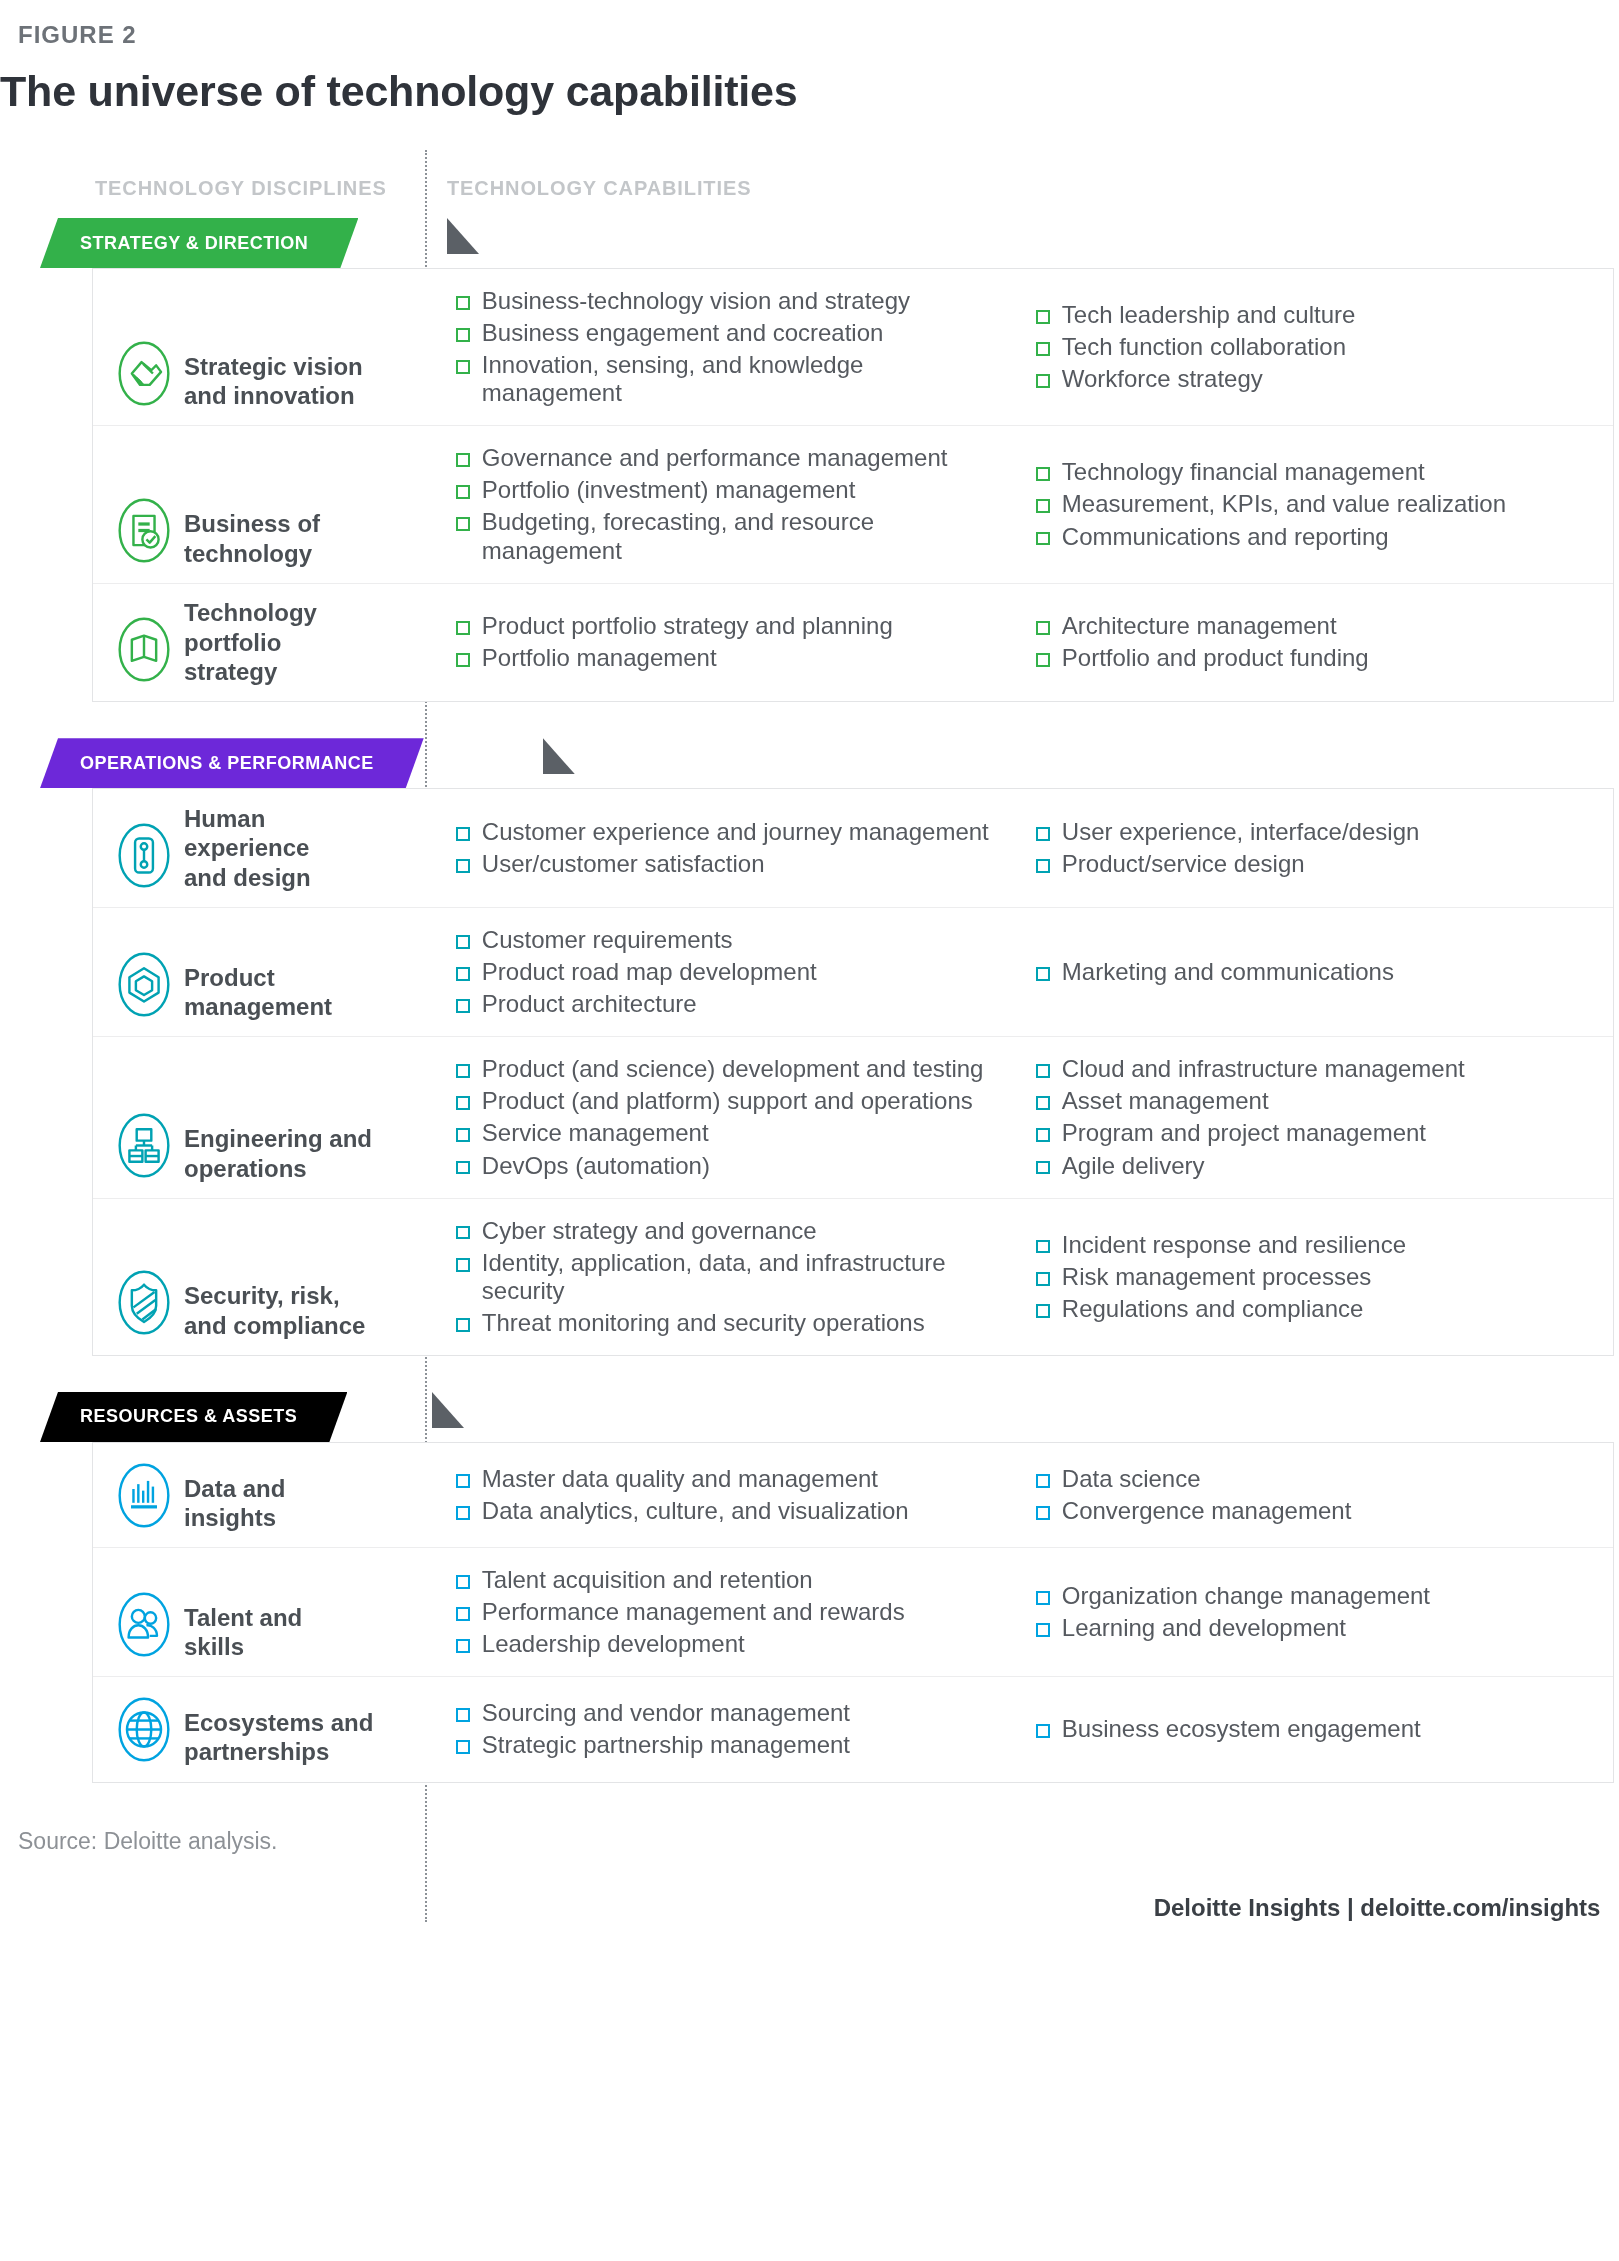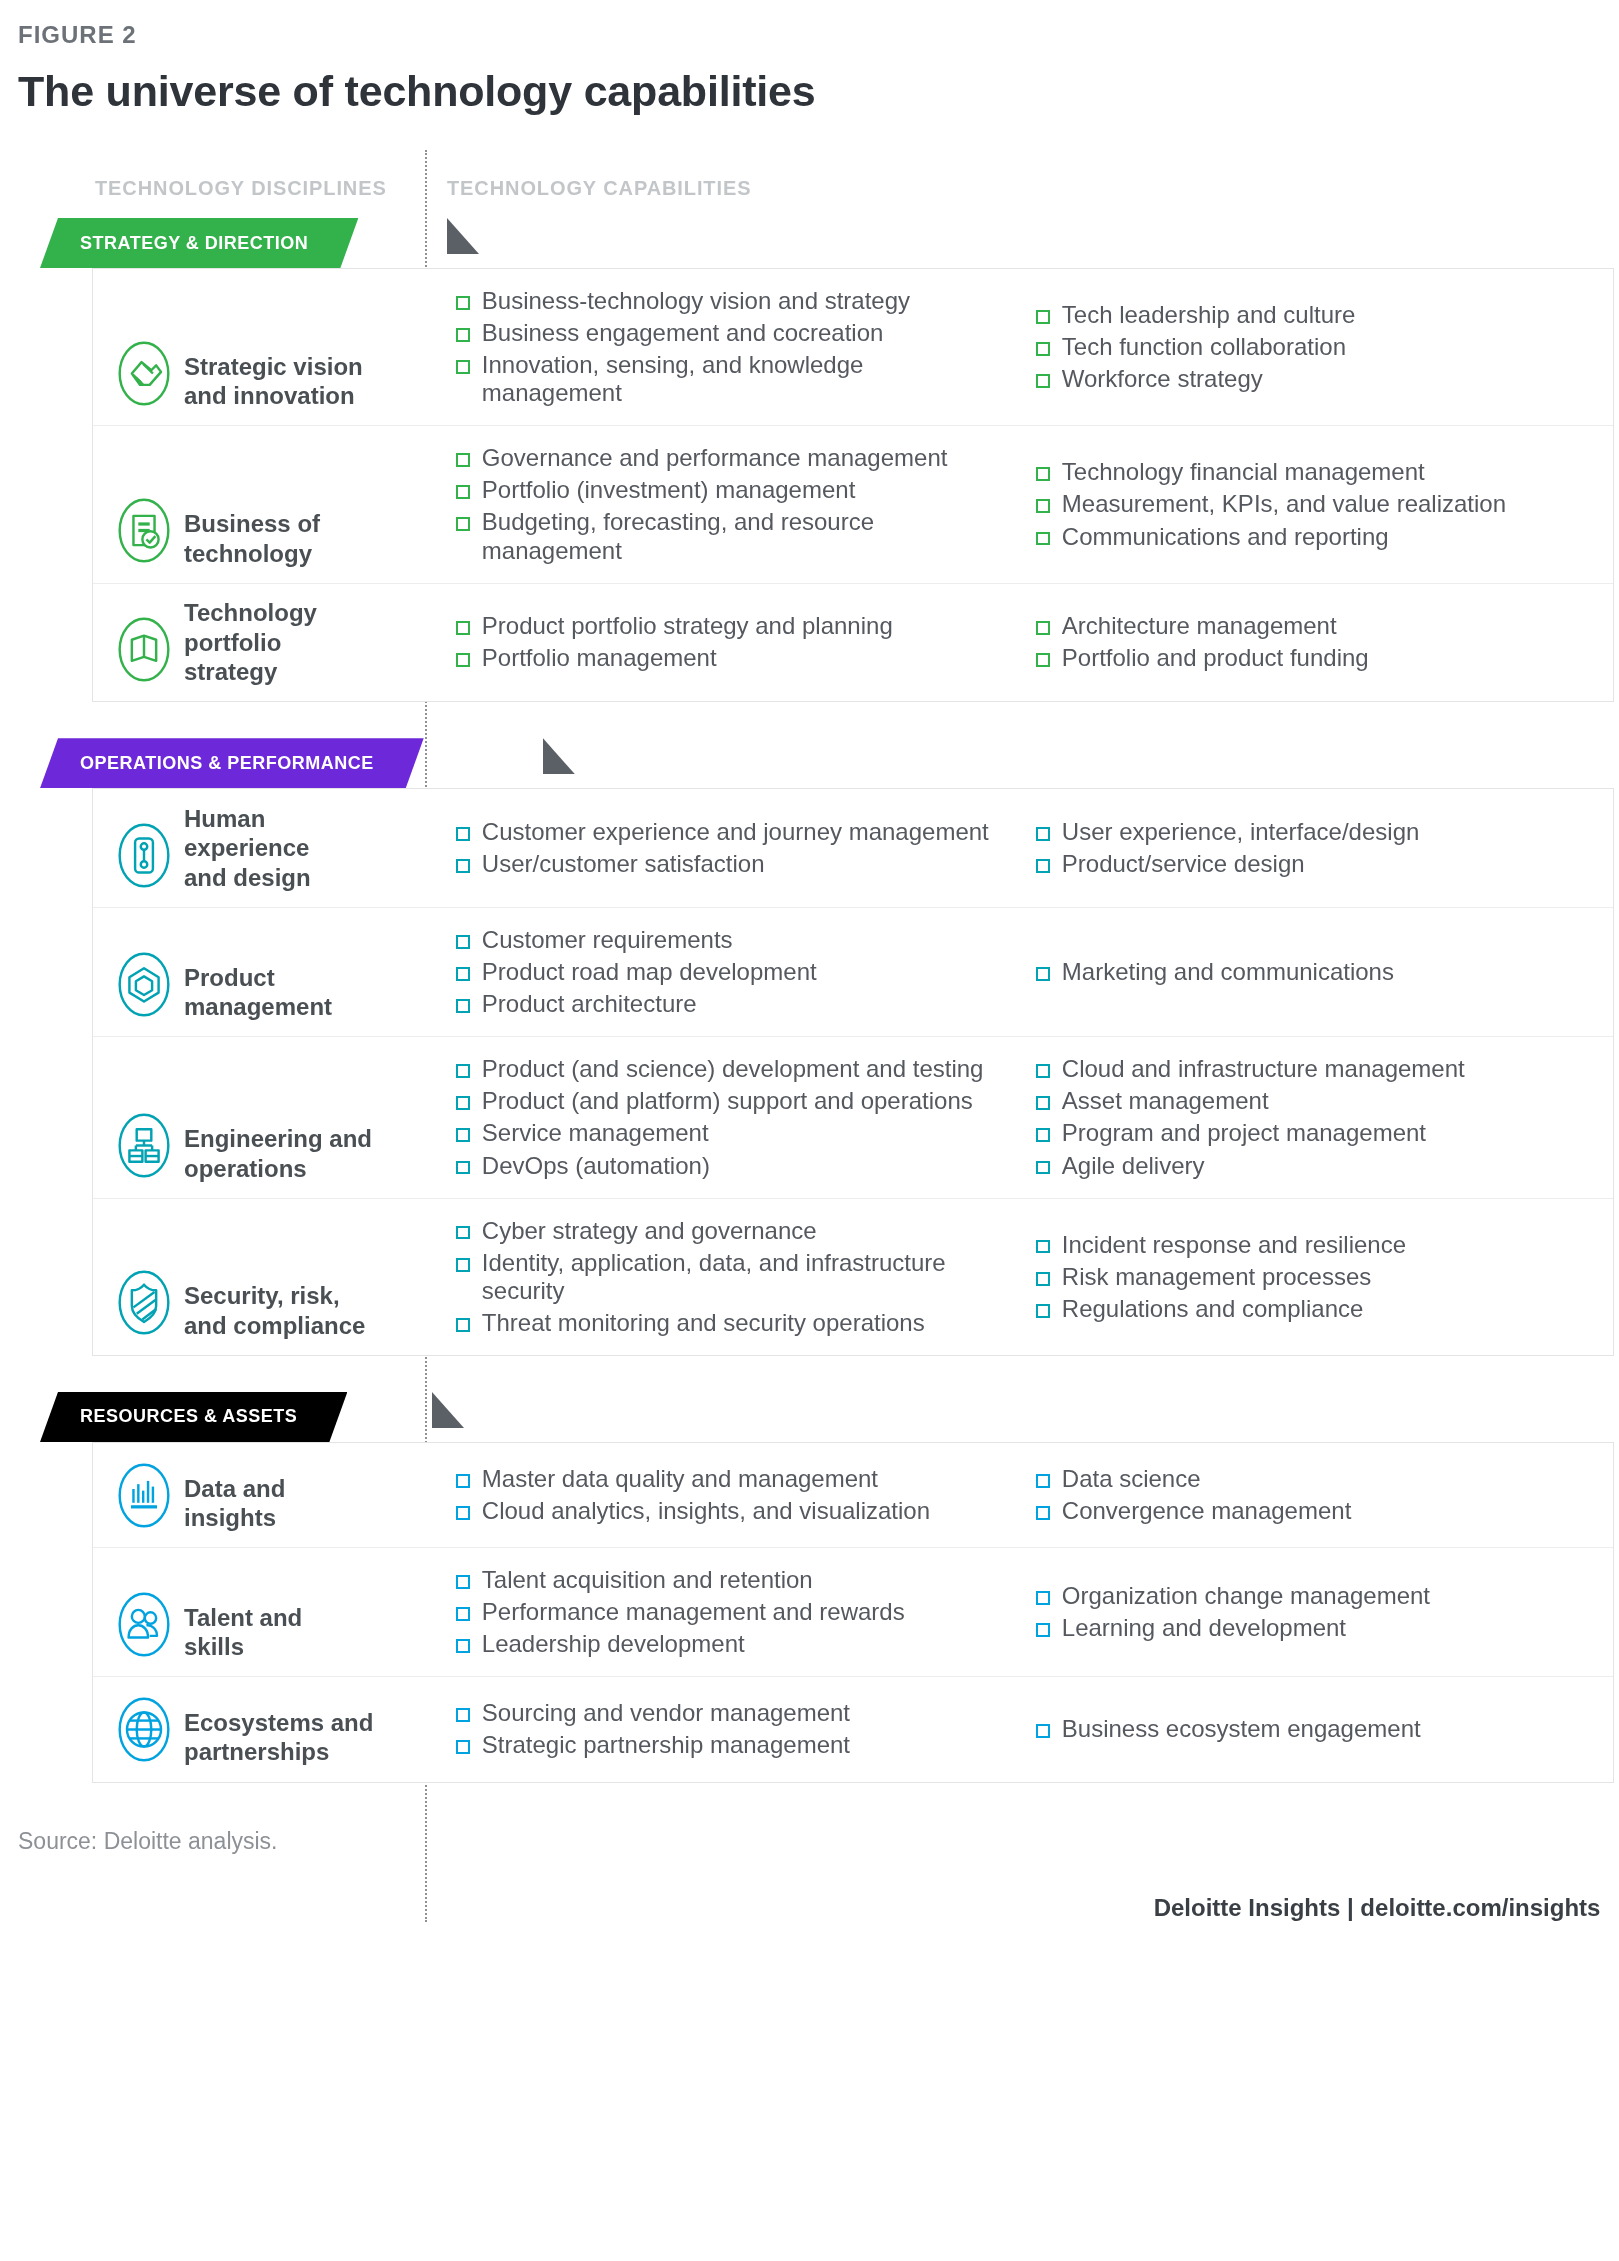--- a/index.html
+++ b/index.html
@@ -21,21 +21,20 @@
     font-size: 24px;
     letter-spacing: 1px;
     color: #6d7278;
     padding-left: 18px;
     font-weight: 700;
   }
   .figure-title {
     font-size: 43px;
     font-weight: 700;
     color: #2f333a;
-    padding-left: 18px;
     margin-top: 18px;
     letter-spacing: -0.2px;
   }
 
   
   .col-captions {
     position: relative;
     height: 44px;
     margin-top: 50px;
   }
@@ -551,21 +550,21 @@
               <div class="disc-name">Data and<br>insights</div>
             </div>
             <div class="caps-cell">
               <div class="caps-col caps-col-left">
                 <div class="cap-item">
                   <span class="bullet" style="color: rgb(0, 163, 224);"></span>
                   <span class="cap-text">Master data quality and management</span>
                 </div>
                 <div class="cap-item">
                   <span class="bullet" style="color: rgb(0, 163, 224);"></span>
-                  <span class="cap-text">Cloud analytics, insights, and visualization</span>
+                  <span class="cap-text">Data analytics, culture, and visualization</span>
                 </div>
               </div>
               <div class="caps-col caps-col-right">
                 <div class="cap-item">
                   <span class="bullet" style="color: rgb(0, 163, 224);"></span>
                   <span class="cap-text">Data science</span>
                 </div>
                 <div class="cap-item">
                   <span class="bullet" style="color: rgb(0, 163, 224);"></span>
                   <span class="cap-text">Convergence management</span>

